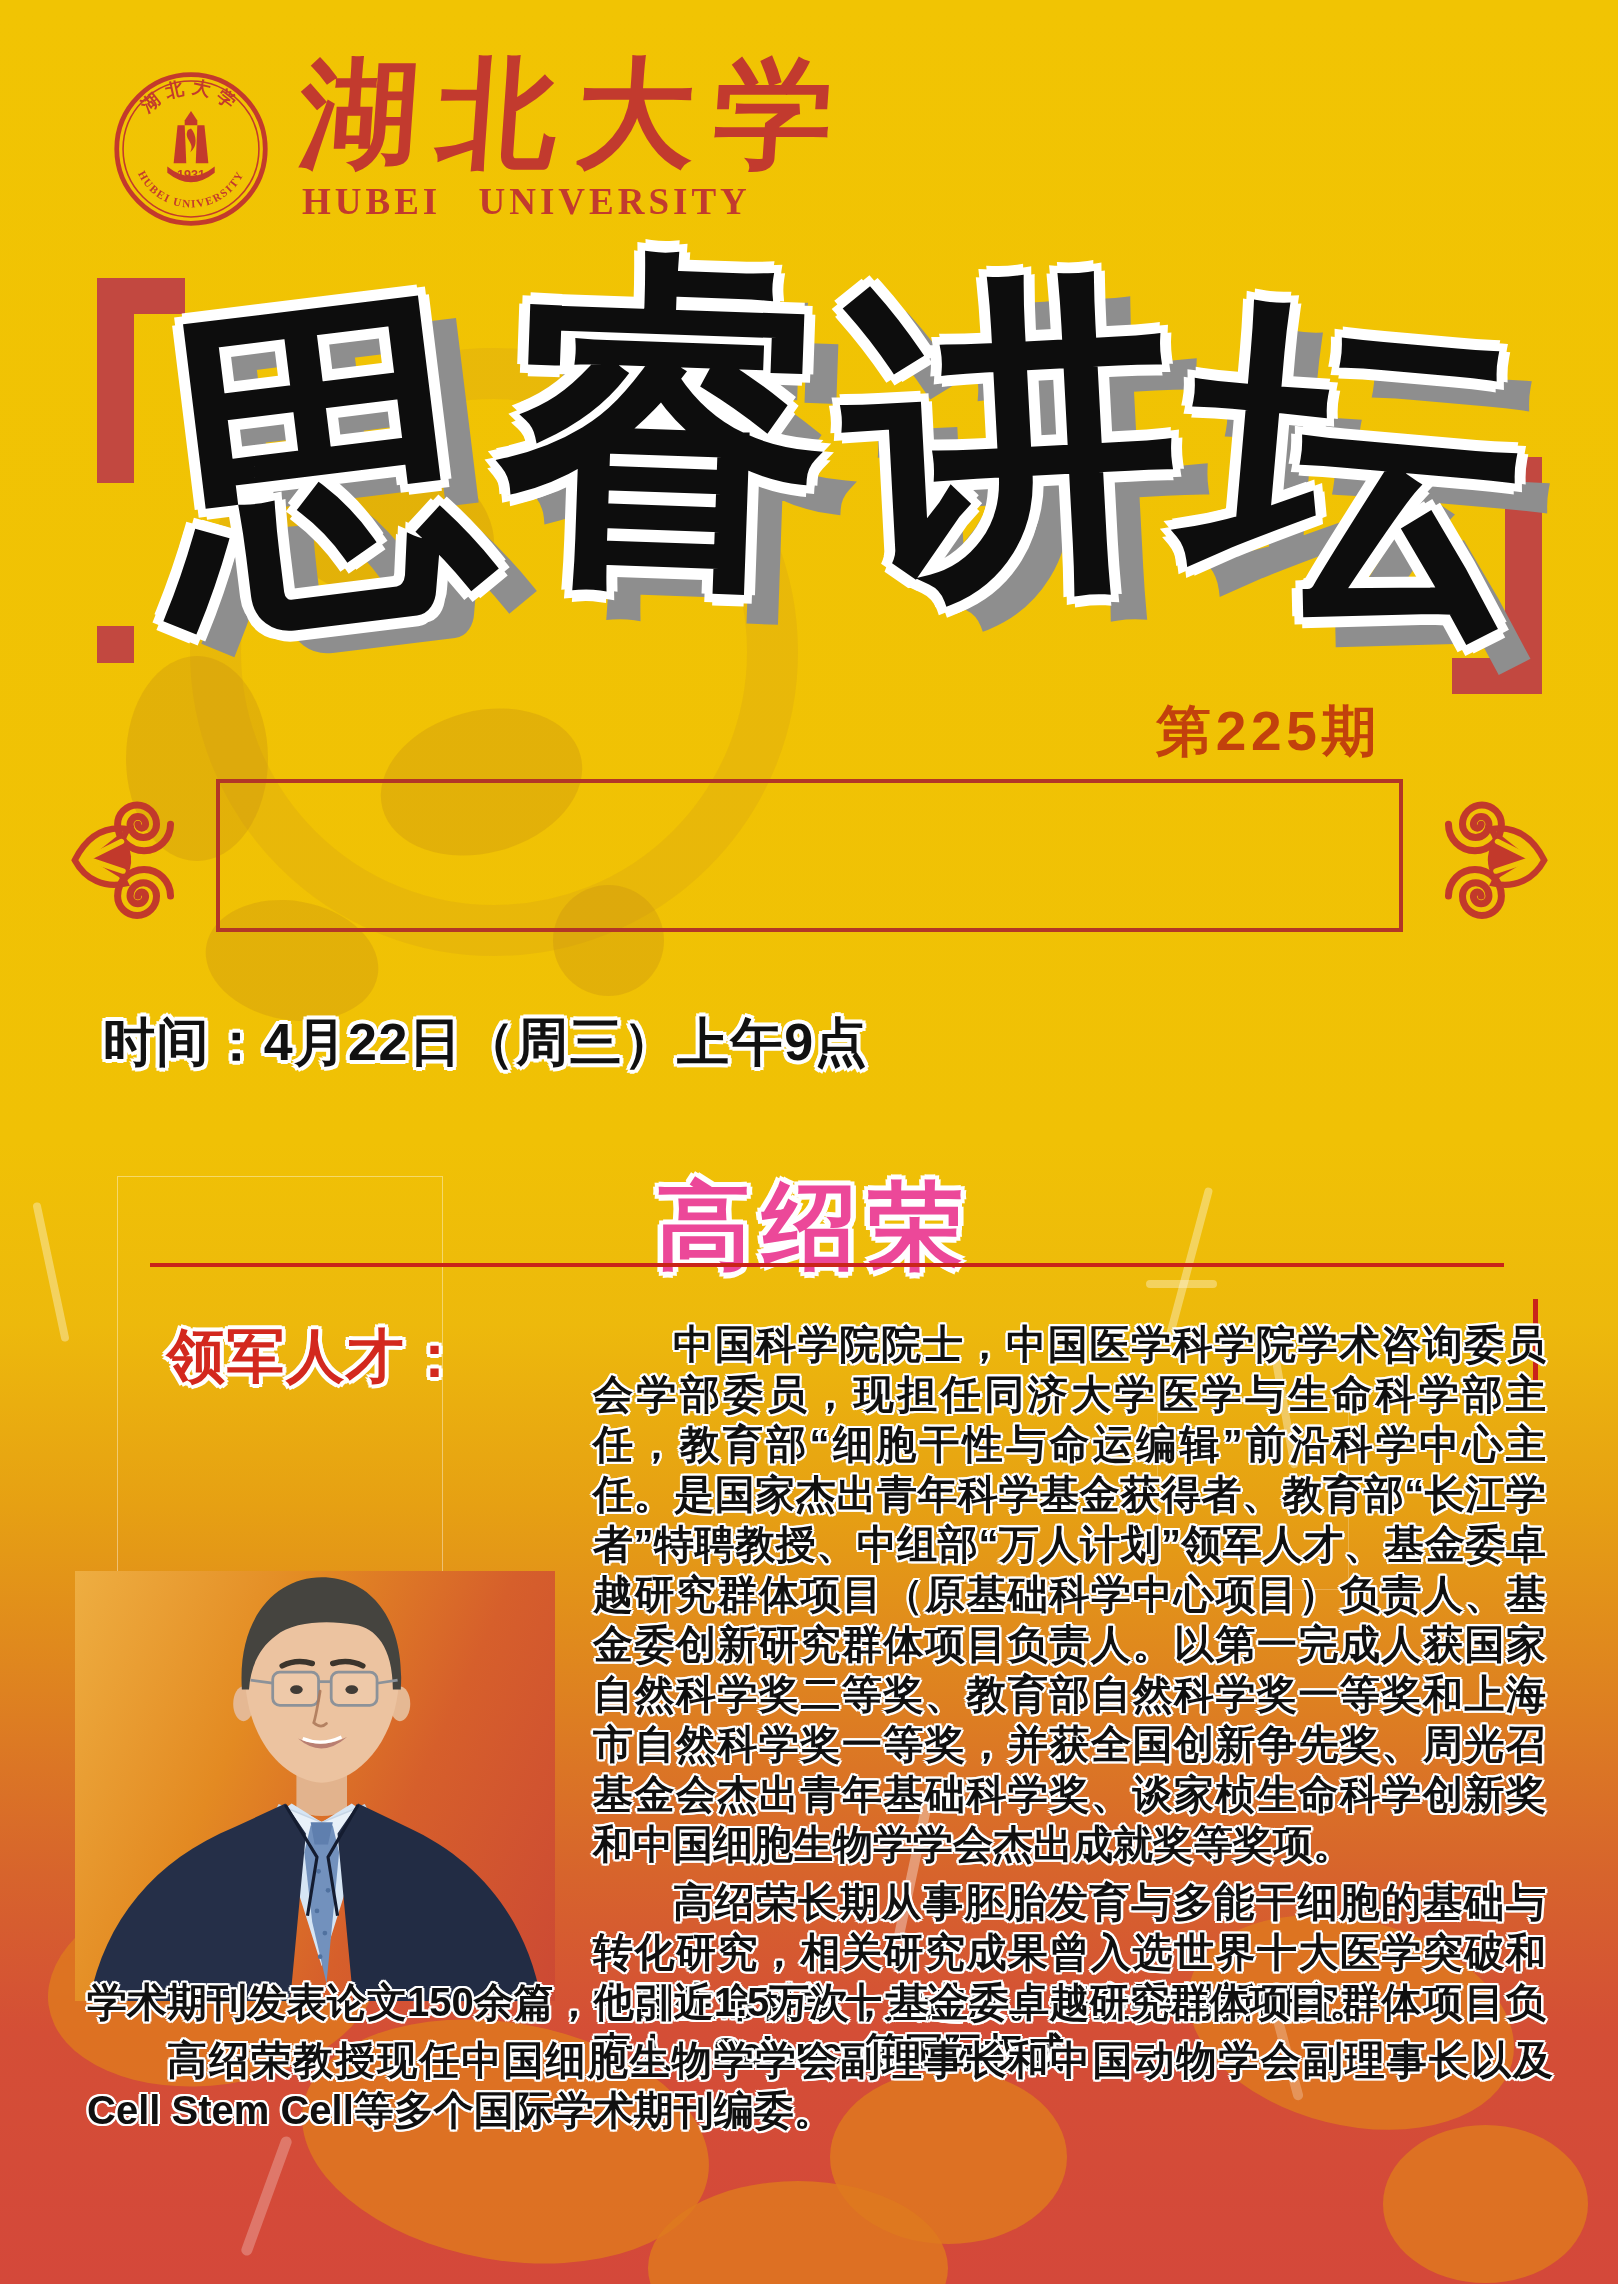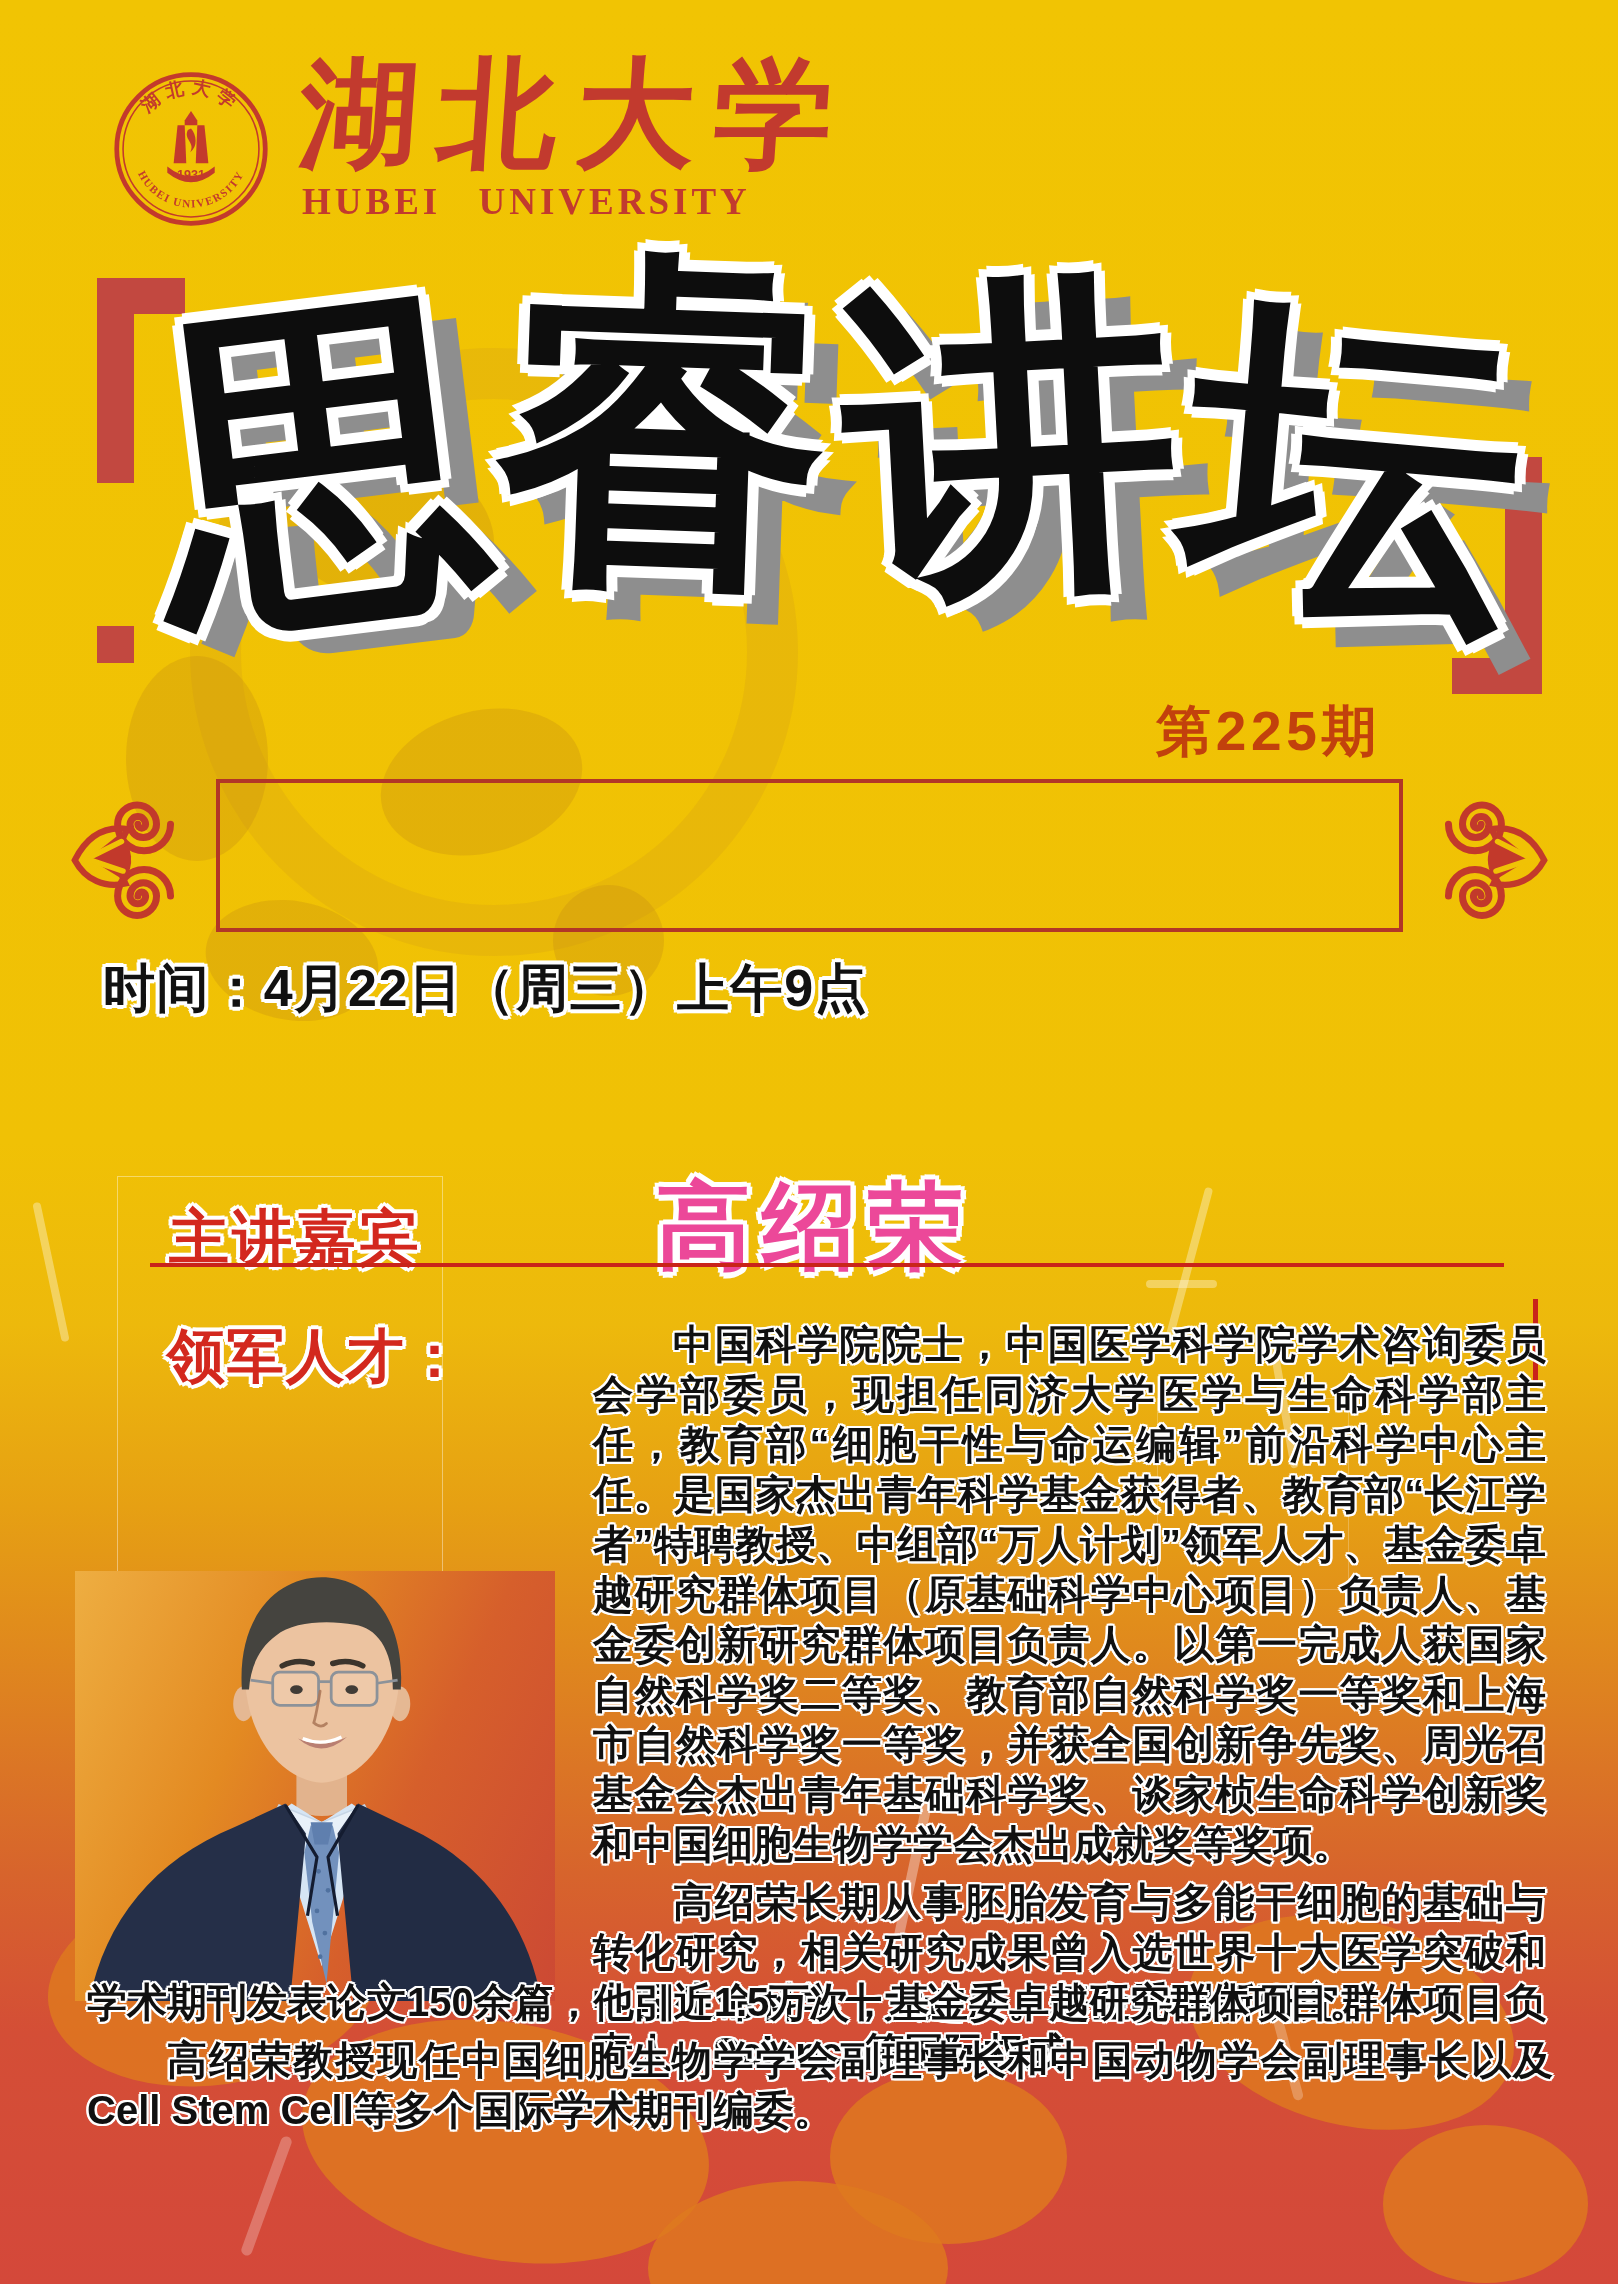--- a/index.html
+++ b/index.html
@@ -65,21 +65,21 @@
       background:#C7463C;display:flex;align-items:center;justify-content:center;}
   .banner-fill .txt{font-family:"Liberation Serif",serif;font-weight:700;
       font-size:79px;color:#FFFFFF;letter-spacing:4.7px;white-space:nowrap;}
   .ornament{position:absolute;top:787px;width:117px;height:144px;}
   .ornament.left{left:70px;}
   .ornament.right{left:1432px;transform:scaleX(-1);}
 
   
   .info-line{position:absolute;left:103px;font-size:52px;font-weight:900;color:#111;
       letter-spacing:1.6px;white-space:nowrap;}
-  .time{top:954px;}
+  .time{top:1008px;}
   .venue{top:1048px;}
 
   
   .speaker-label{position:absolute;left:169px;top:1198px;font-size:60px;font-weight:900;
       color:#D3281E;letter-spacing:3.2px;}
   .speaker-name{position:absolute;left:656px;top:1164px;font-size:95px;font-weight:700;
       color:#ec4899;letter-spacing:11px;}
   .divider{position:absolute;left:150px;top:1263px;width:1354px;height:4px;background:#C9241A;}
   .red-tick{position:absolute;left:1533px;top:1299px;width:4.7px;height:84px;background:#C9241A;}
   .bio-label{position:absolute;left:167px;top:1318px;font-size:58px;font-weight:900;
@@ -182,21 +182,20 @@
     </g>
     <path d="M24,92 L64,60 A46,46 0 0 1 70,120 Z" fill="#C2392B"></path>
     <g stroke="#F0C205" stroke-width="7" stroke-linecap="round">
       <path d="M26,90 L66,70"></path>
       <path d="M26,94 L68,108"></path>
     </g>
   </svg>
 
   <div class="info-line time outline-md">时间：4月22日（周三）上午9点</div>
 
-  <div class="speaker-label outline-md">主讲嘉宾</div>
   <div class="speaker-name outline-lg">高绍荣</div>
   <div class="divider"></div>
   <div class="red-tick"></div>
   <div class="bio-label outline-md">领军人才：</div>
 
   <div class="photo">
     <svg width="480" height="430" viewBox="0 0 607 544">
       <ellipse cx="213" cy="168" rx="13" ry="22" fill="#E5B893"></ellipse>
       <ellipse cx="411" cy="168" rx="13" ry="22" fill="#E5B893"></ellipse>
       <path d="M280,240 L280,302 Q312,318 344,302 L344,240 Q312,268 280,240 Z" fill="#E2B38D"></path>

